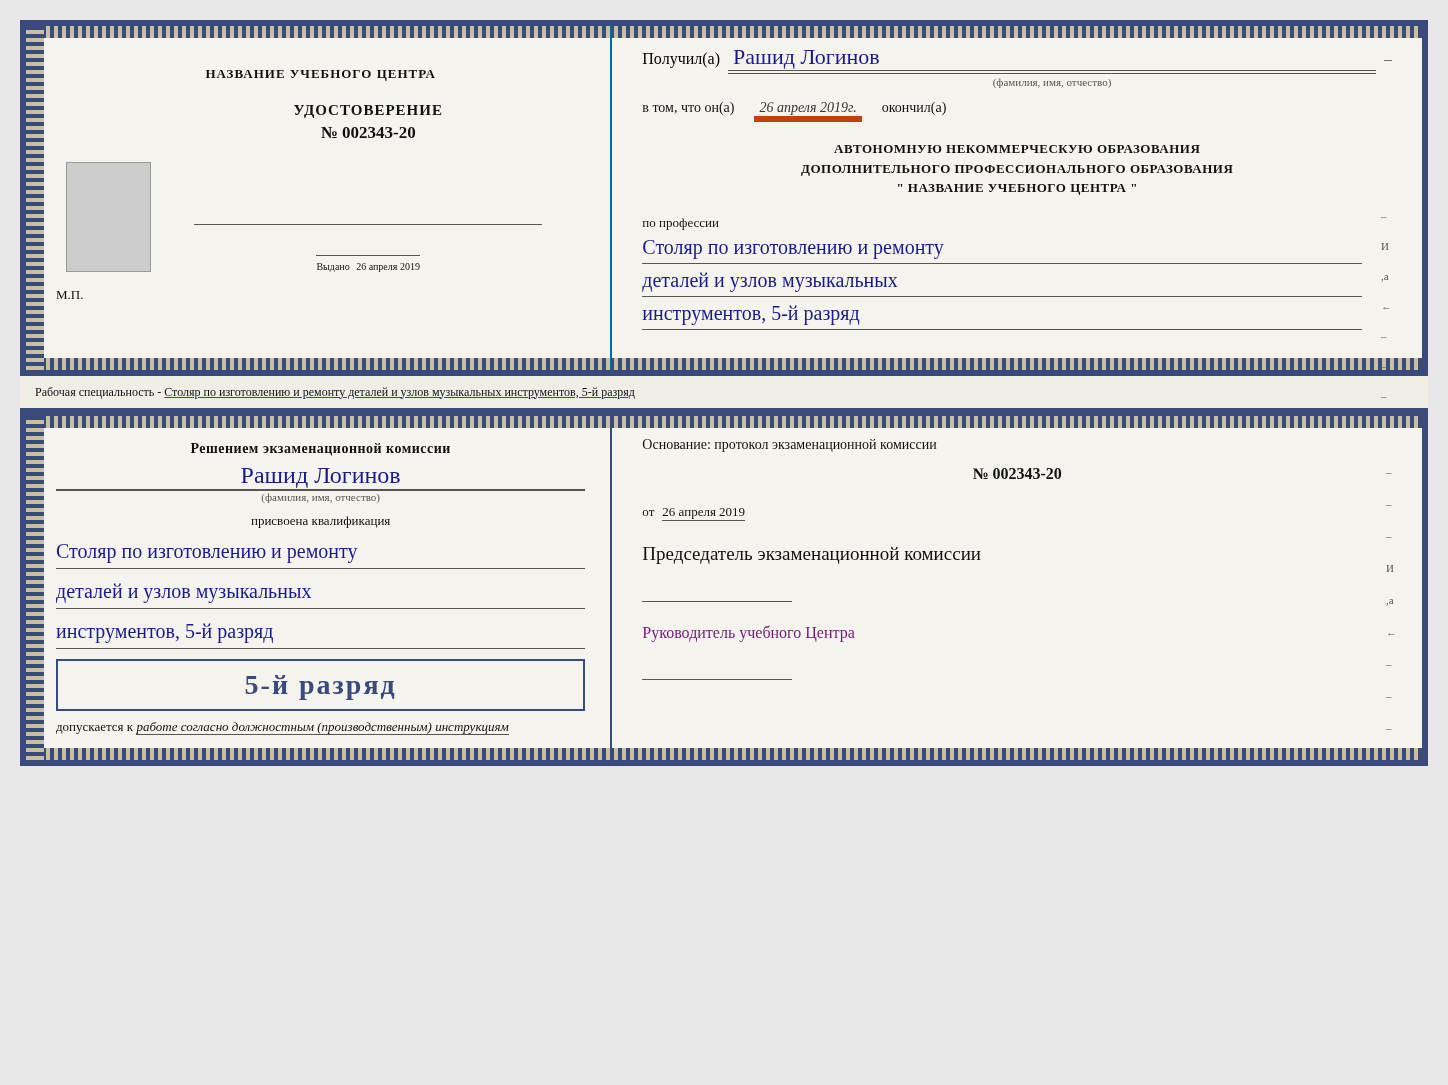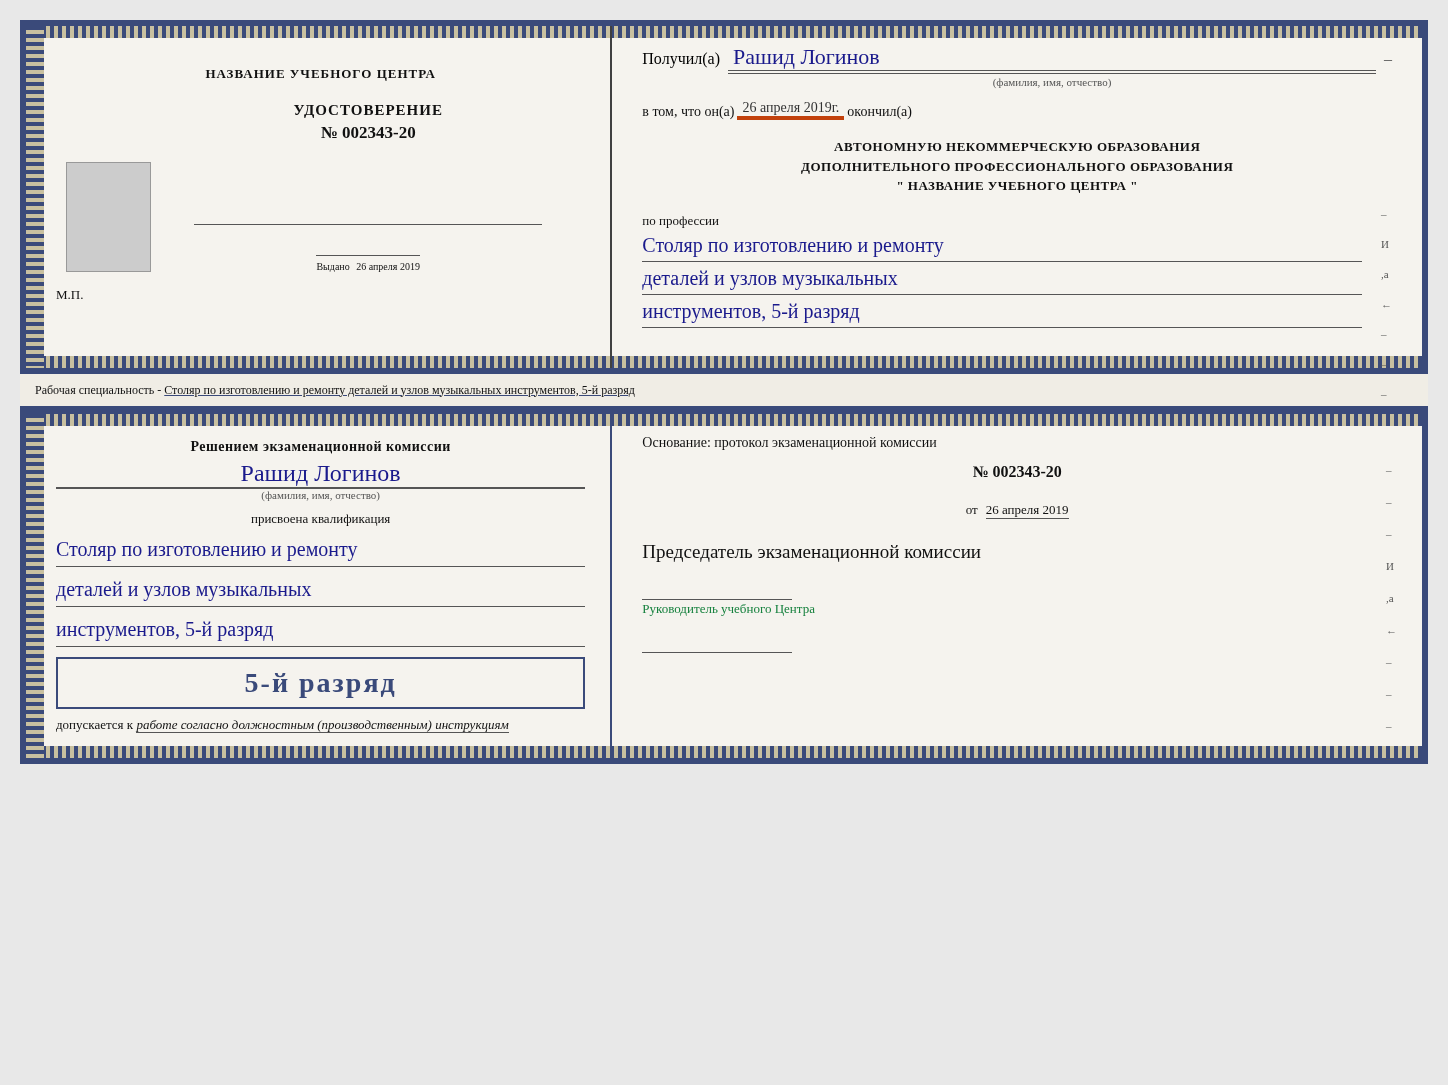--- a/index.html
+++ b/index.html
@@ -21,21 +21,21 @@
     .doc-top {
       display: flex;
       border: 6px solid #3a4a7a;
       background: #f5f3ee;
       margin-bottom: 0;
       position: relative;
     }
 
     .doc-left {
       width: 42%;
-      border-right: 2px solid #404040;
+      border-right: 2px solid #0369a1;
       padding: 20px 25px;
       display: flex;
       flex-direction: column;
       align-items: center;
       justify-content: flex-start;
       position: relative;
     }
 
     .doc-right {
       width: 58%;
@@ -166,29 +166,30 @@
       text-align: center;
       border-top: 1px solid #555;
       padding-top: 2px;
       margin-top: 2px;
     }
 
     .vtom-line {
       font-size: 14px;
       color: #111;
       display: flex;
-      align-items: flex-end;
-      gap: 3px;
+      align-items: flex-start;
+      gap: 20px;
     }
 
     .date-handwritten {
       font-family: Georgia, serif;
+      font-style: italic;
       font-size: 14px;
       color: #333;
-      border-bottom: 4px solid #c2410c;
+      border-bottom: 6px solid #c2410c;
       padding: 0 5px;
     }
 
     .okkonchil {
       font-size: 14px;
       color: #111;
     }
 
     .org-block {
       font-size: 13px;
@@ -364,22 +365,23 @@
 
     .signature-line {
       border-bottom: 1px solid #555;
       width: 150px;
       height: 20px;
       display: block;
       margin-top: 15px;
     }
 
     .rukovoditel {
-      font-size: 13px;
-      color: #15803d;
+      font-size: 16px;
+      color: #701a75;
+      margin-top: 20px;
       line-height: 1.4;
     }
 
     
     .doc-top .doc-left {
       padding-left: 30px;
       padding-top: 22px;
       padding-bottom: 22px;
     }
 
@@ -527,21 +529,21 @@
     </div>
 
     <div class="bottom-right">
 
       <div class="osnovanie-block">
         <span>Основание: протокол экзаменационной комиссии</span>
       </div>
 
       <div class="protokol-num">№ 002343-20</div>
 
-      <div style="margin-top:16px;text-align:center;">
+      <div style="margin-top:16px;">
         <span style="font-size:13px; color:#111;">от</span>
         <span class="ot-date" style="font-size:13px; color:#111; margin-left:4px;">26 апреля 2019</span>
       </div>
 
       <div class="predsedatel">
         <span>Председатель экзаменационной комиссии</span>
         <span class="signature-line"></span>
       </div>
 
       <div class="rukovoditel">

